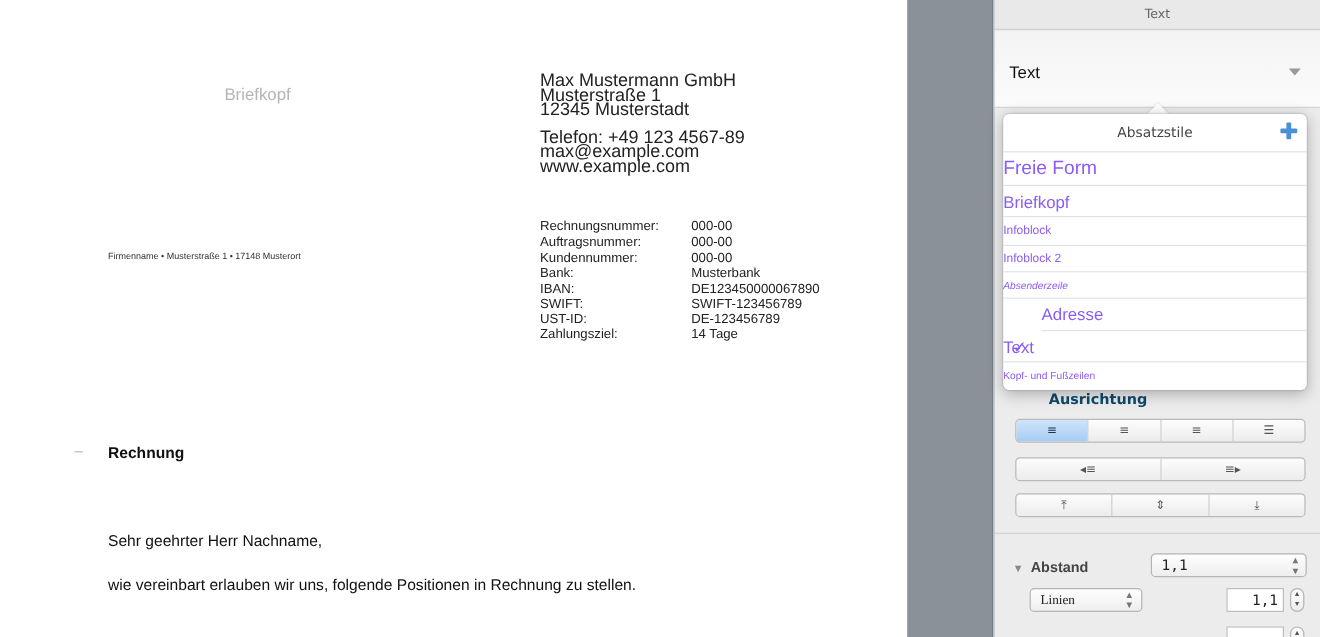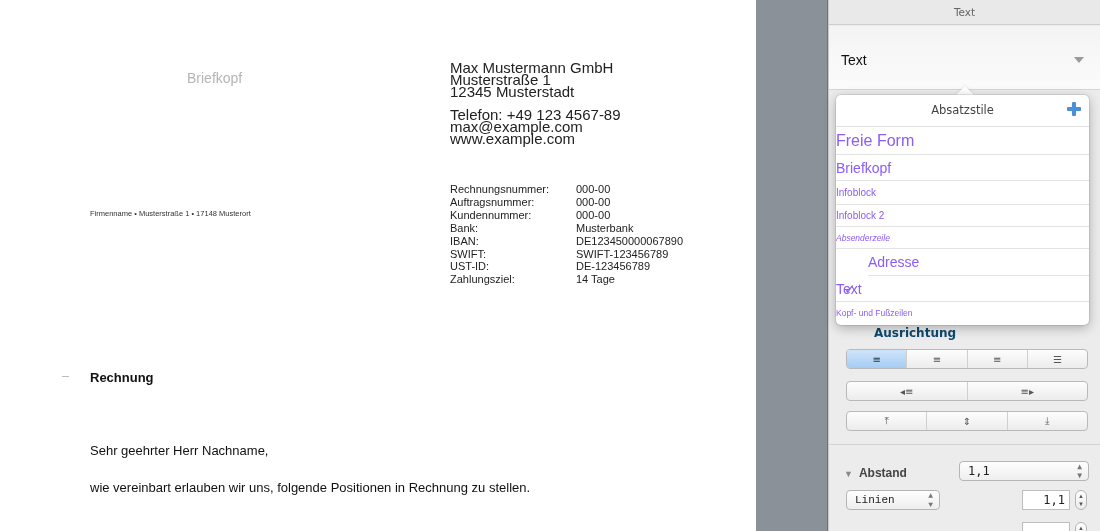--- a/index.html
+++ b/index.html
@@ -192,21 +192,21 @@
   </div>
 
   <div class="popup-btn spacing-select">
     <span>1,1</span>
     <span class="arrows">
         <span>▲</span>
         <span>▼</span>
       </span>
   </div>
 
-  <div class="popup-btn lines-select" style="font-family:Liberation Mono, monospace;font-size:11px;">
+  <div class="popup-btn lines-select" style="font-family:Liberation Serif, serif;font-size:11px;margin-left:12px;">
     <span>Linien</span>
     <span class="arrows">
         <span>▲</span>
         <span>▼</span>
       </span>
   </div>
 
   <div class="num-field num-lines">1,1</div>
   <div class="stepper stepper-lines">
       <div>▲</div>

